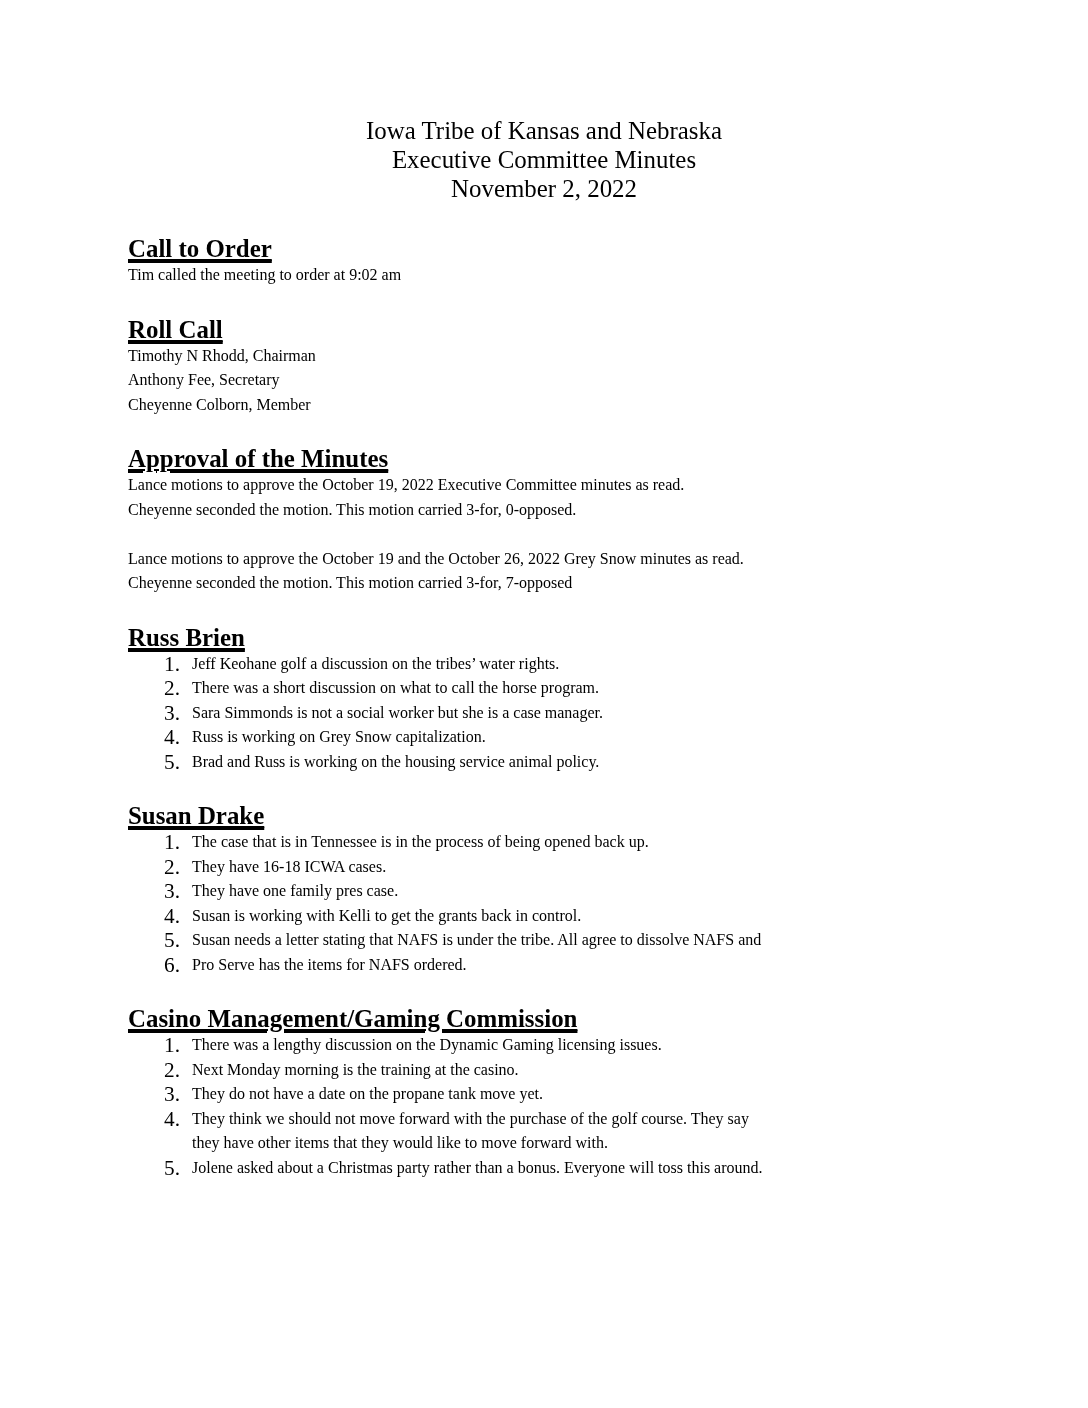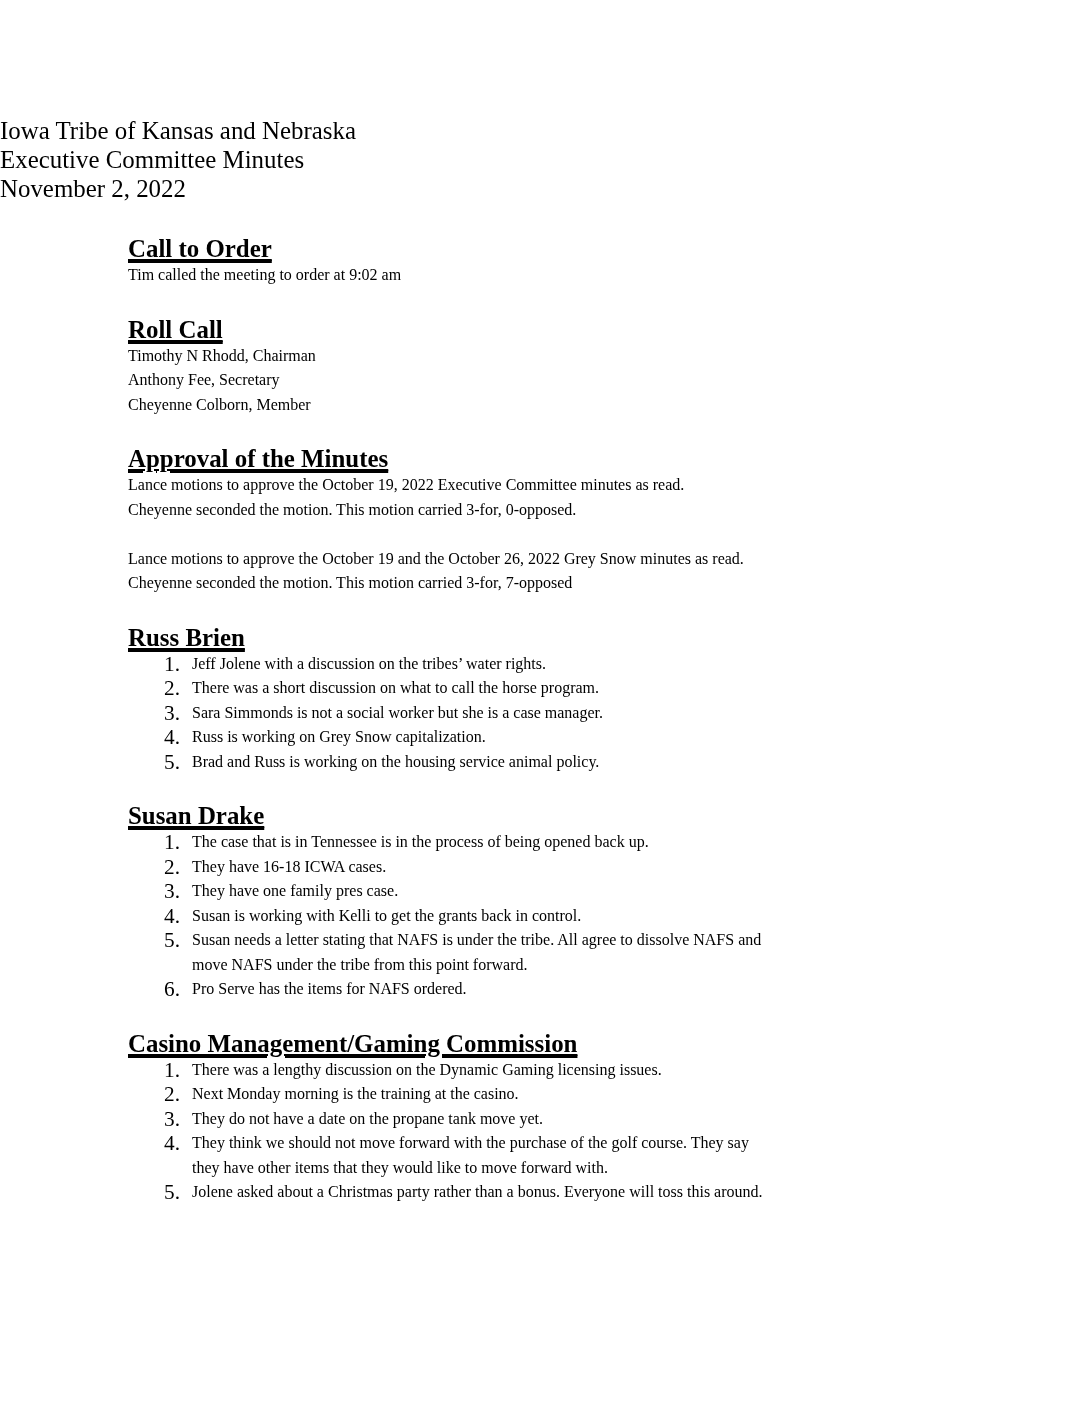--- a/index.html
+++ b/index.html
@@ -12,20 +12,21 @@
     width: 1088px;
     height: 1408px;
     background: #ffffff;
     color: #000000;
     font-family: "Liberation Serif", serif;
     overflow: hidden;
   }
   .title-block {
     padding-top: 116px;
     padding-bottom: 4px;
+    text-align: center;
     font-size: 24.9px;
     line-height: 29px;
   }
   .content {
     padding: 0 128px;
   }
   .section {
     margin-top: 27px;
   }
   .heading {
@@ -99,21 +100,21 @@
         <div class="para">
           <div class="text-line">Lance motions to approve the October 19 and the October 26, 2022 Grey Snow minutes as read.</div>
           <div class="text-line">Cheyenne seconded the motion. This motion carried 3-for, 7-opposed</div>
         </div>
       </div>
       <div class="section">
         <div class="heading"><span class="heading-text">Russ Brien</span></div>
         <div class="list">
           <div class="list-item">
             <span class="num">1.</span>
-            <div class="text-line">Jeff Jolene with a discussion on the tribes’ water rights.</div>
+            <div class="text-line">Jeff Keohane golf a discussion on the tribes’ water rights.</div>
           </div>
           <div class="list-item">
             <span class="num">2.</span>
             <div class="text-line">There was a short discussion on what to call the horse program.</div>
           </div>
           <div class="list-item">
             <span class="num">3.</span>
             <div class="text-line">Sara Simmonds is not a social worker but she is a case manager.</div>
           </div>
           <div class="list-item">
@@ -141,21 +142,20 @@
             <span class="num">3.</span>
             <div class="text-line">They have one family pres case.</div>
           </div>
           <div class="list-item">
             <span class="num">4.</span>
             <div class="text-line">Susan is working with Kelli to get the grants back in control.</div>
           </div>
           <div class="list-item">
             <span class="num">5.</span>
             <div class="text-line">Susan needs a letter stating that NAFS is under the tribe. All agree to dissolve NAFS and</div>
-            <div class="text-line">move NAFS under the tribe from this point forward.</div>
           </div>
           <div class="list-item">
             <span class="num">6.</span>
             <div class="text-line">Pro Serve has the items for NAFS ordered.</div>
           </div>
         </div>
       </div>
       <div class="section">
         <div class="heading"><span class="heading-text">Casino Management/Gaming Commission</span></div>
         <div class="list">

